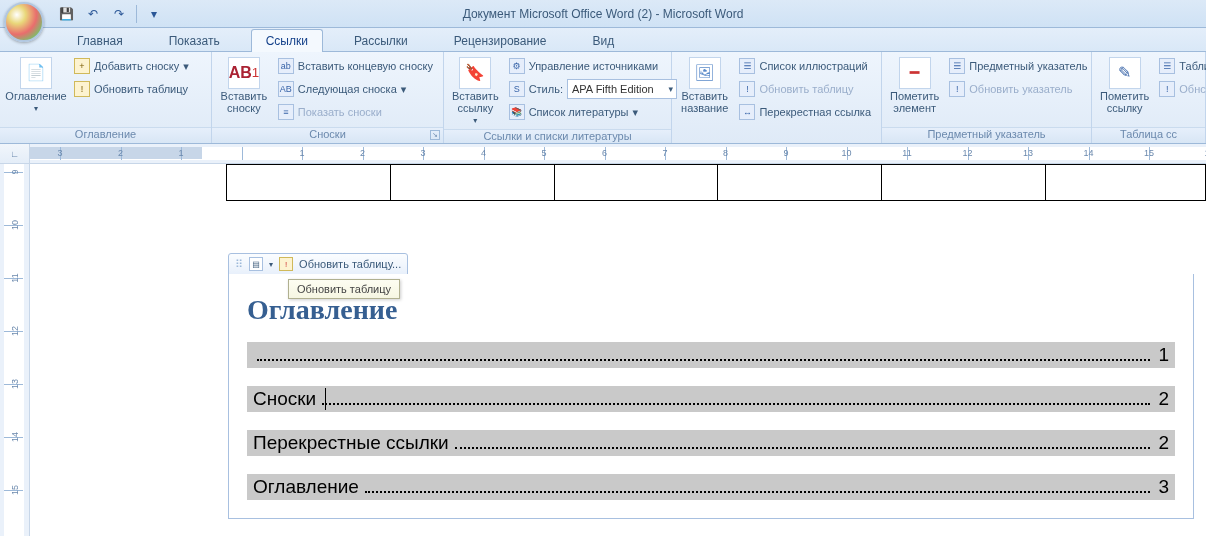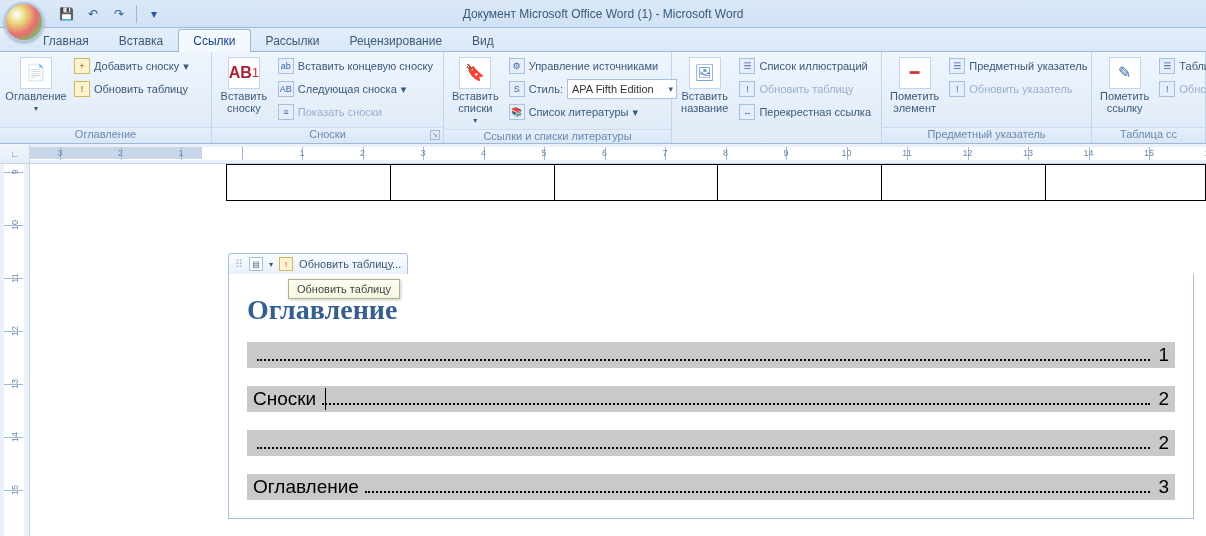--- a/index.html
+++ b/index.html
@@ -8,21 +8,21 @@
   
   .titlebar { height: 28px; background: linear-gradient(#dce9f7,#cfe2f5); border-bottom: 1px solid #9db9d9; display: flex; align-items: center; position: relative; }
   .office-btn { position: absolute; left: 4px; top: 2px; width: 44px; height: 44px; z-index: 20; }
   .office-circle { width: 40px; height: 40px; border-radius: 50%; background: radial-gradient(circle at 30% 30%, #fff 0, #e9d77a 25%, #e96d6d 55%, #7bbf6a 80%, #4e86c8 100%); border: 2px solid #b1c7e0; box-shadow: 0 1px 3px rgba(0,0,0,.3); }
   .qat { margin-left: 56px; display: flex; align-items: center; gap: 4px; }
   .qat-btn { width: 22px; height: 22px; display: flex; align-items: center; justify-content: center; font-size: 12px; color:#2b5797; }
   .qat-sep { width:1px; height:18px; background:#9db9d9; margin:0 2px;}
   .title-text { position:absolute; left:0; right:0; text-align:center; font-size:12px; color:#3b5a7a; pointer-events:none;}
 
   
-  .tabs { height: 24px; background: linear-gradient(#e4eefa,#d9e8f7); border-bottom:1px solid #9db9d9; display:flex; align-items:flex-end; padding-left:28px; gap:0; font-size:12px; }
+  .tabs { height: 24px; background: linear-gradient(#e4eefa,#d9e8f7); border-bottom:1px solid #9db9d9; display:flex; align-items:flex-end; padding-left:62px; gap:16px; font-size:12px; }
   .tab { padding: 4px 14px 4px 14px; color:#3b5a7a; border:1px solid transparent; border-bottom:none; position:relative; top:1px; }
   .tab.active { background:#f4f9fe; border-color:#9db9d9; border-top-left-radius:3px; border-top-right-radius:3px; color:#15428b;}
 
   
   .ribbon { height: 92px; background: linear-gradient(#eef5fd,#dfeaf7); border-bottom:1px solid #9db9d9; display:flex; font-size:11px; color:#3b5a7a;}
   .group { border-right:1px solid #c2d5ec; display:flex; flex-direction:column; }
   .group-body { flex:1; display:flex; align-items:flex-start; padding:3px 6px 0 6px; gap:4px;}
   .group-label { height:16px; text-align:center; font-size:11px; color:#6b89ad; background:linear-gradient(#e6effb,#d8e6f5); border-top:1px solid #cadbee; position:relative;}
   .group-label .launcher { position:absolute; right:3px; top:2px; width:10px; height:10px; border:1px solid #9db9d9; font-size:7px; line-height:8px; text-align:center; color:#6b89ad;}
 
@@ -78,26 +78,26 @@
   <div class="office-btn">
       <div class="office-circle"></div>
     </div>
   <div class="qat">
     <div class="qat-btn">💾</div>
     <div class="qat-btn">↶</div>
     <div class="qat-btn">↷</div>
     <div class="qat-sep"></div>
     <div class="qat-btn">▾</div>
   </div>
-  <div class="title-text">Документ Microsoft Office Word (1) - Microsoft Word</div>
+  <div class="title-text">Документ Microsoft Office Word (2) - Microsoft Word</div>
 </div>
 
 <div class="tabs">
   <div class="tab">Главная</div>
-  <div class="tab">Вставка</div>
+  <div class="tab">Показать</div>
   <div class="tab active">Ссылки</div>
   <div class="tab">Рассылки</div>
   <div class="tab">Рецензирование</div>
   <div class="tab">Вид</div>
 </div>
 
 <div class="ribbon">
 
   <div class="group" style="width:212px">
     <div class="group-body">
@@ -146,21 +146,21 @@
           </div>
       </div>
     </div>
     <div class="group-label"><span>Сноски</span><span class="launcher">↘</span></div>
   </div>
 
   <div class="group" style="width:228px">
     <div class="group-body">
       <div class="bigbtn narrow">
         <div class="bigicon">🔖</div>
-        <span>Вставить списки</span>
+        <span>Вставить ссылку</span>
         <span class="arrow">▾</span>
       </div>
       <div class="stack">
         <div class="smallbtn">
             <span class="smallicon blue">⚙</span>
             <span>Управление источниками</span>
           </div>
         <div class="smallbtn">
             <span class="smallicon blue">S</span>
             <span>Стиль:</span> 
@@ -331,20 +331,21 @@
           <span class="dots"></span>
           <span class="pg">1</span>
         </div>
       <div class="toc-line">
           <span class="txt">Сноски</span>
           <span class="caret" style="left:78px;top:2px"></span>
           <span class="dots"></span>
           <span class="pg">2</span>
         </div>
       <div class="toc-line">
+          <span class="txt">Перекрестные ссылки</span>
           <span class="dots"></span>
           <span class="pg">2</span>
         </div>
       <div class="toc-line">
           <span class="txt">Оглавление</span>
           <span class="dots"></span>
           <span class="pg">3</span>
         </div>
     </div>
 

